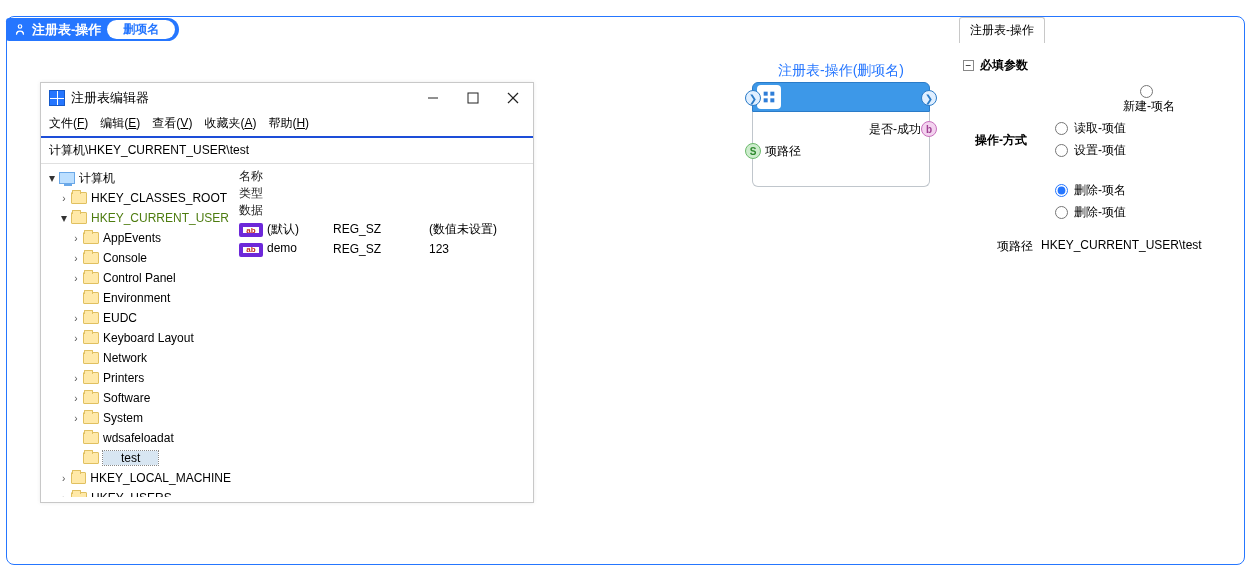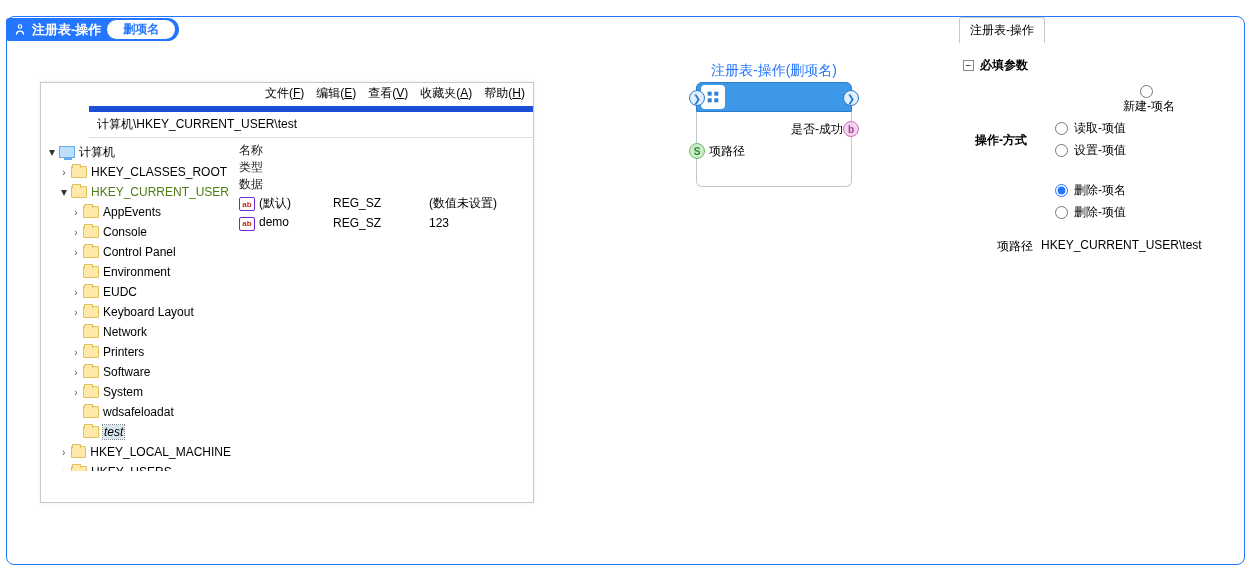--- a/index.html
+++ b/index.html
@@ -14,45 +14,45 @@
   
   .win { position:absolute; left:40px; top:82px; width:494px; height:421px; border:1px solid #c8c8c8; background:#fff; box-shadow:0 0 4px rgba(0,0,0,.08); }
   .win-title { display:flex; align-items:center; padding:6px 8px; }
   .win-title .wicon { width:16px; height:16px; background:#2576ff; border:1px solid #1559c8; margin-right:6px; position:relative; }
   .win-title .wicon:before,.win-title .wicon:after{content:'';position:absolute;background:#fff;}
   .win-title .wicon:before{left:7px;top:0;width:1px;height:100%;}
   .win-title .wicon:after{top:7px;left:0;height:1px;width:100%;}
   .win-title .wt { font-size:13px; }
   .win-title .ctrls { margin-left:auto; display:flex; gap:24px; padding-right:4px; }
   .win-title .ctrls span { cursor:pointer; display:inline-flex; width:16px; height:16px; align-items:center; justify-content:center; }
-  .menu { display:flex; gap:12px; padding:2px 8px 4px;justify-content:flex-end; }
+  .menu { display:flex; gap:12px; padding:2px 8px 4px; }
   .menu span { cursor:pointer; }
   .menu u { text-decoration:underline; }
-  .path { padding:4px 8px; border-top:6px solid #1d4ed8; border-bottom:1px solid #e0e0e0; background:#fff;margin-left:48px; }
+  .path { padding:4px 8px; border-top:2px solid #1d4ed8; border-bottom:1px solid #e0e0e0; background:#fff; }
   .win-body { display:flex; height:calc(100% - 86px); }
   .tree { width:192px; padding:4px 2px; overflow:auto; }
   .tree-row { display:flex; align-items:center; height:20px; white-space:nowrap; cursor:pointer; }
   .tree-row .arr { width:14px; text-align:center; color:#555; font-size:10px; }
   .tree-row .sp  { display:inline-block; }
   .folder { width:16px; height:12px; background:#ffe9a8; border:1px solid #e0c060; border-radius:1px; margin-right:4px; position:relative; }
   .folder:before{content:'';position:absolute;top:-3px;left:0;width:7px;height:3px;background:#ffe9a8;border:1px solid #e0c060;border-bottom:none;border-radius:1px 1px 0 0;}
   .pc-icon { width:16px; height:12px; border:1px solid #6aa8e8; background:#bcdfff; margin-right:4px; position:relative; }
   .pc-icon:after{content:'';position:absolute;bottom:-3px;left:4px;width:8px;height:2px;background:#6aa8e8;}
-  .tree-row.sel .lbl { background:#d8e6f2; outline:1px dotted #888; padding:0 1px;font-style:italic; }
+  .tree-row.sel .lbl { background:#d8e6f2; outline:1px dotted #888; padding:0 18px; }
   .tree-row.hl .lbl { color:#4d7c0f; }
 
   .list { flex:1; padding:4px 6px; }
   .list-hdr { display:flex; color:#222; border-bottom:0;flex-direction:column; }
   .c1{ width:94px; } .c2{ width:96px; } .c3{ flex:1; }
   .list-row { display:flex; align-items:center; height:20px; }
-  .ab { width:16px; height:14px; border:1px solid #6d28d9; border-radius:2px; margin-right:4px; display:inline-flex; align-items:center; justify-content:center; }
+  .ab { width:24px; height:14px; border:4px solid #6d28d9; border-radius:2px; margin-right:4px; display:inline-flex; align-items:center; justify-content:center; }
   .ab span{ font-size:8px; color:#c03020; font-weight:bold; }
 
   
-  .node-wrap { position:absolute; left:696px; top:62px; width:156px; }
+  .node-wrap { position:absolute; left:752px; top:62px; width:178px; }
   .node-title { color:#2576ff; font-size:14px; text-align:center; margin-bottom:2px; }
   .node-hdr { background:#3d98e8; border:1px solid #2a7bc8; border-radius:6px 6px 0 0; height:30px; display:flex; align-items:center; padding:0 4px; position:relative; }
   .node-hdr .ico { width:24px; height:24px; background:#fff; border-radius:4px; display:flex; align-items:center; justify-content:center; }
   .node-hdr .ico svg{ width:16px; height:16px; }
   .port { position:absolute; width:16px; height:16px; border-radius:50%; border:1px solid #2a7bc8; background:#e0efff; display:flex; align-items:center; justify-content:center; font-size:10px; }
   .port.l { left:-8px; top:7px; color:#2a7bc8; } .port.r { right:-8px; top:7px; color:#2a7bc8; }
   .node-body { background:#fff; border:1px solid #c0c6cc; border-top:none; border-radius:0 0 6px 6px; padding:6px 8px 24px; position:relative; }
   .node-row { display:flex; align-items:center; height:22px; }
   .dot { width:16px; height:16px; border-radius:50%; display:flex; align-items:center; justify-content:center; font-size:10px; font-weight:bold; }
   .dot.s { background:#cdeccd; border:1px solid #6cba6c; color:#2f8a2f; margin-right:4px; }
@@ -81,20 +81,42 @@
         <path d="M9 14l-3 4M15 14l3 4"></path>
       </svg>
   </span>
   <span class="t1">注册表-操作</span>
   <span class="pill">删项名</span>
 </div>
 
 <div class="outer"></div>
 
 <div class="win">
+  <div class="win-title">
+    <span class="wicon"></span>
+    <span class="wt">注册表编辑器</span>
+    <div class="ctrls">
+      <span>
+          <svg width="12" height="12">
+            <line x1="1" y1="6" x2="11" y2="6" stroke="#222" stroke-width="1"></line>
+          </svg>
+        </span>
+      <span>
+          <svg width="12" height="12">
+            <rect x="1" y="1" width="10" height="10" fill="none" stroke="#222" stroke-width="1"></rect>
+          </svg>
+        </span>
+      <span>
+          <svg width="12" height="12">
+            <line x1="1" y1="1" x2="11" y2="11" stroke="#222" stroke-width="1.2"></line>
+            <line x1="11" y1="1" x2="1" y2="11" stroke="#222" stroke-width="1.2"></line>
+          </svg>
+        </span>
+    </div>
+  </div>
   <div class="menu" id="menu-bar">
       <span>文件(<u>F</u>)</span>
       <span>编辑(<u>E</u>)</span>
       <span>查看(<u>V</u>)</span>
       <span>收藏夹(<u>A</u>)</span>
       <span>帮助(<u>H</u>)</span>
     </div>
   <div class="path">计算机\HKEY_CURRENT_USER\test</div>
   <div class="win-body">
     <div class="tree" id="tree">

